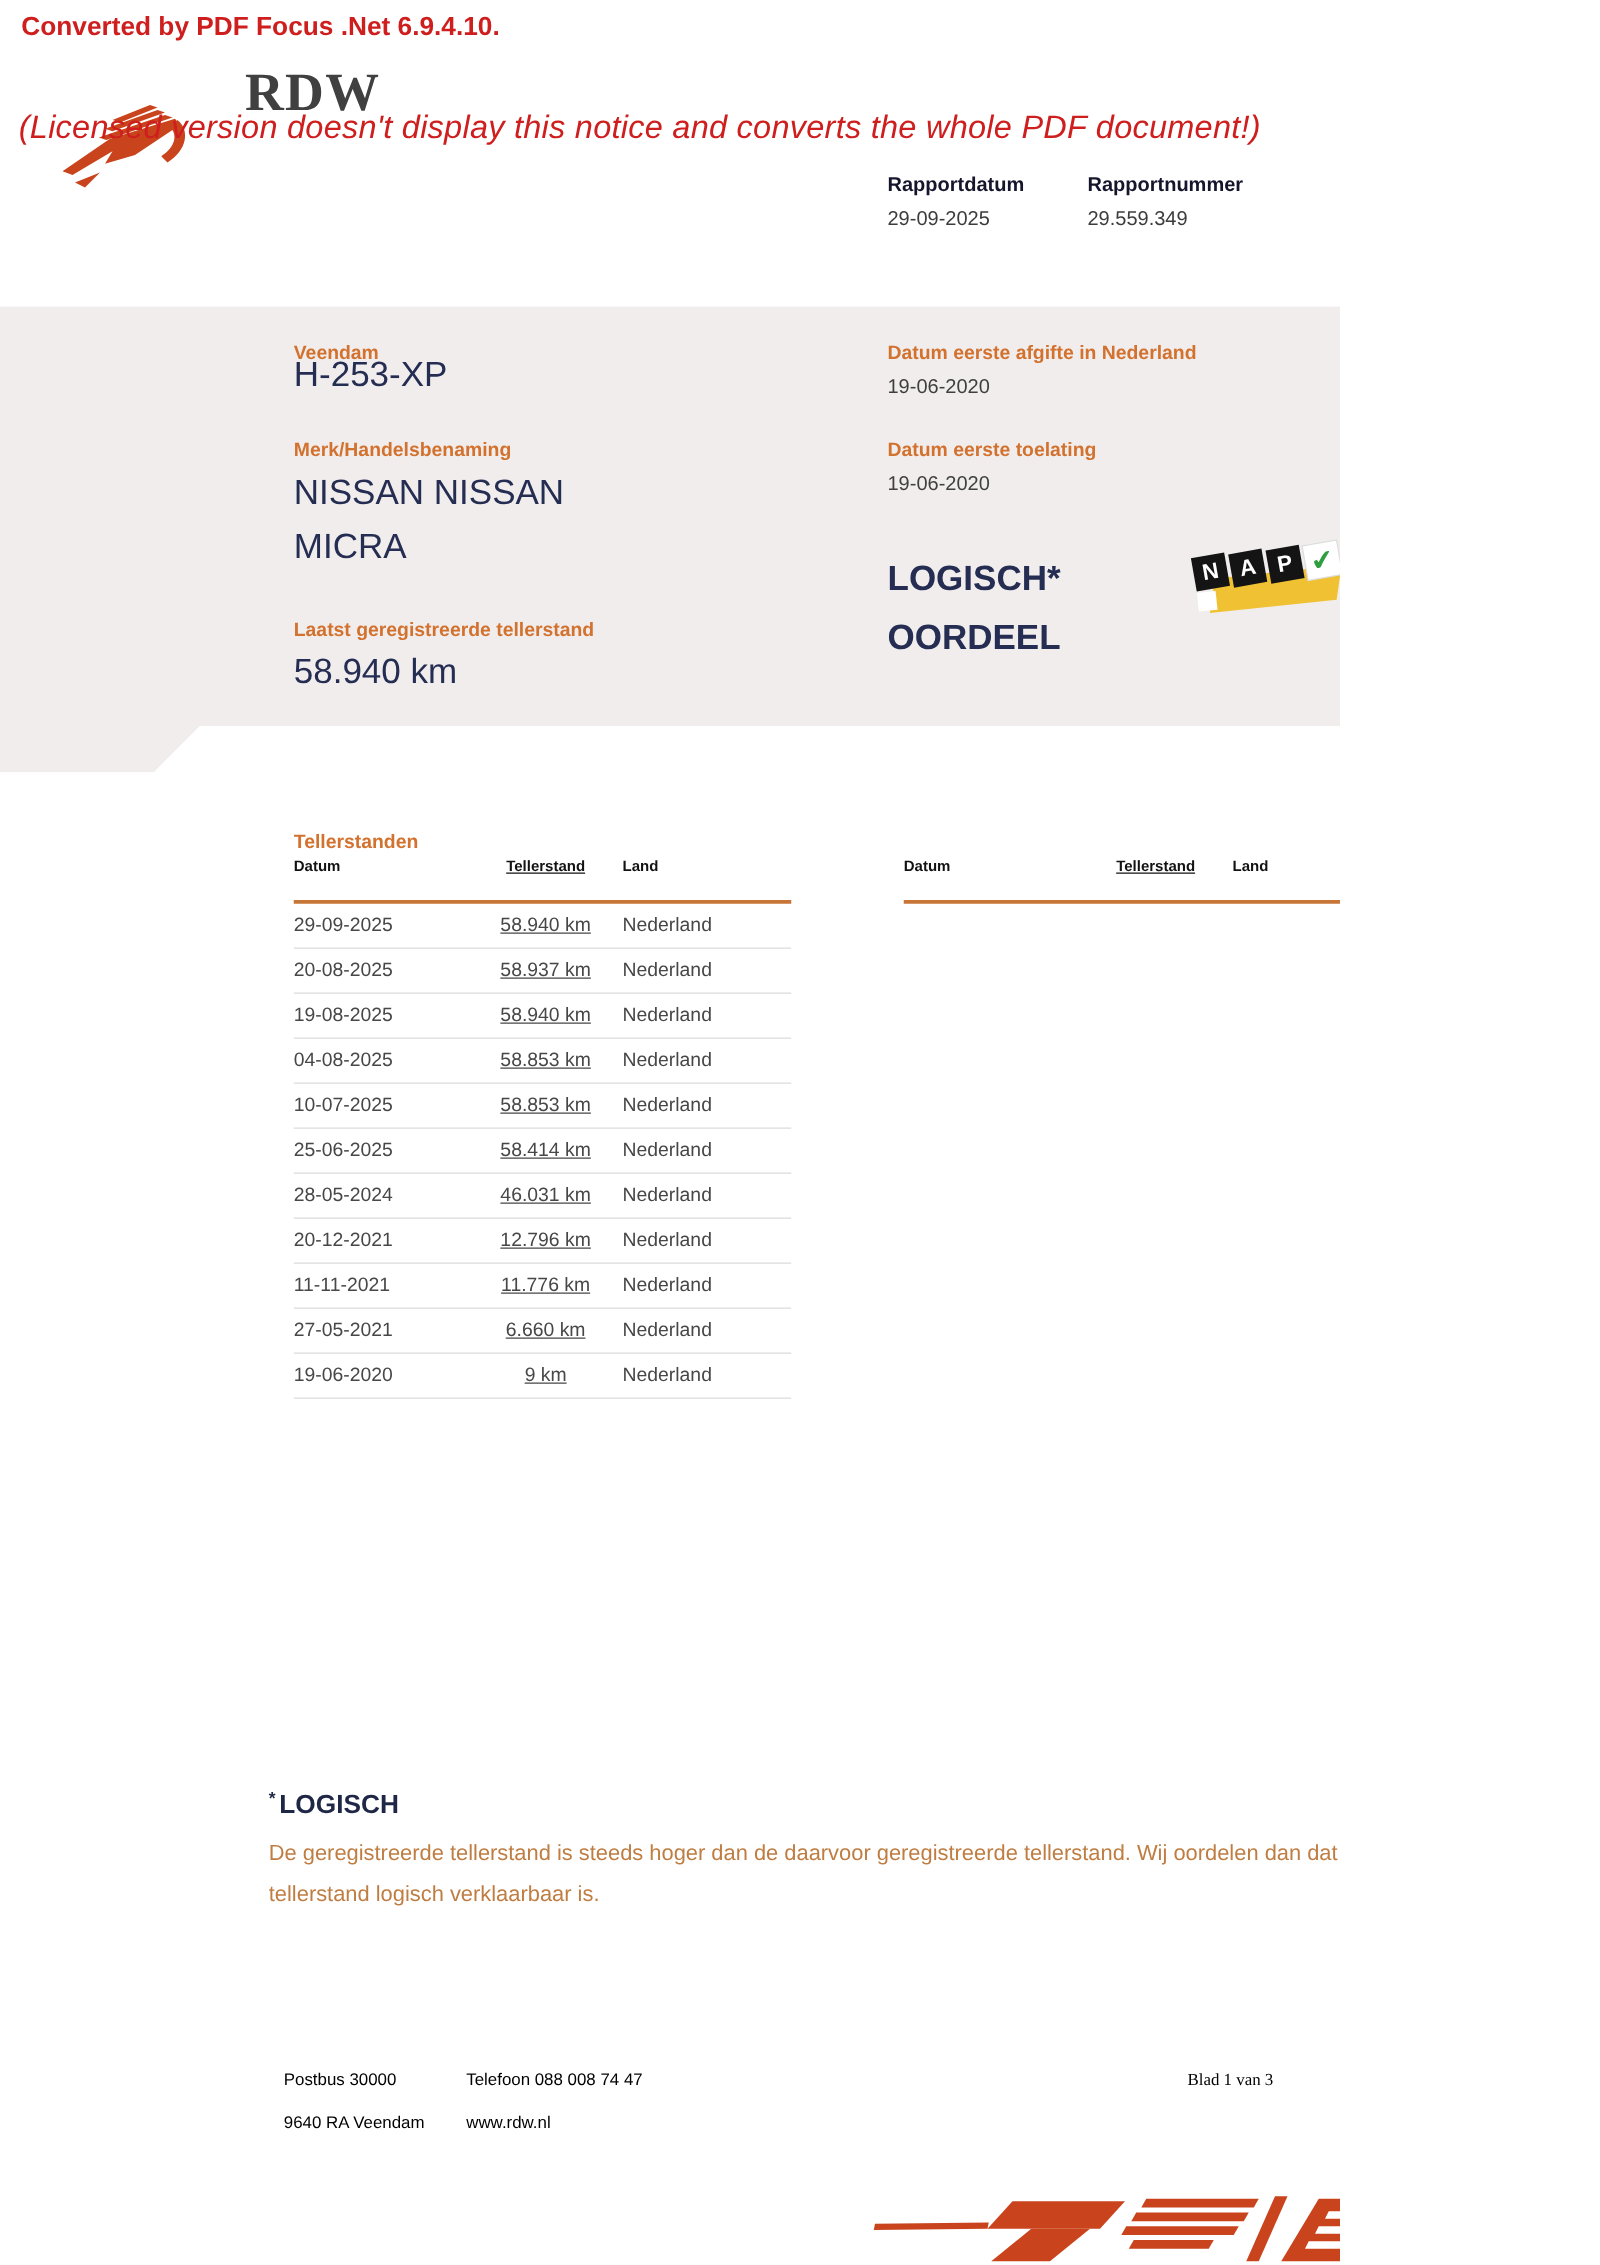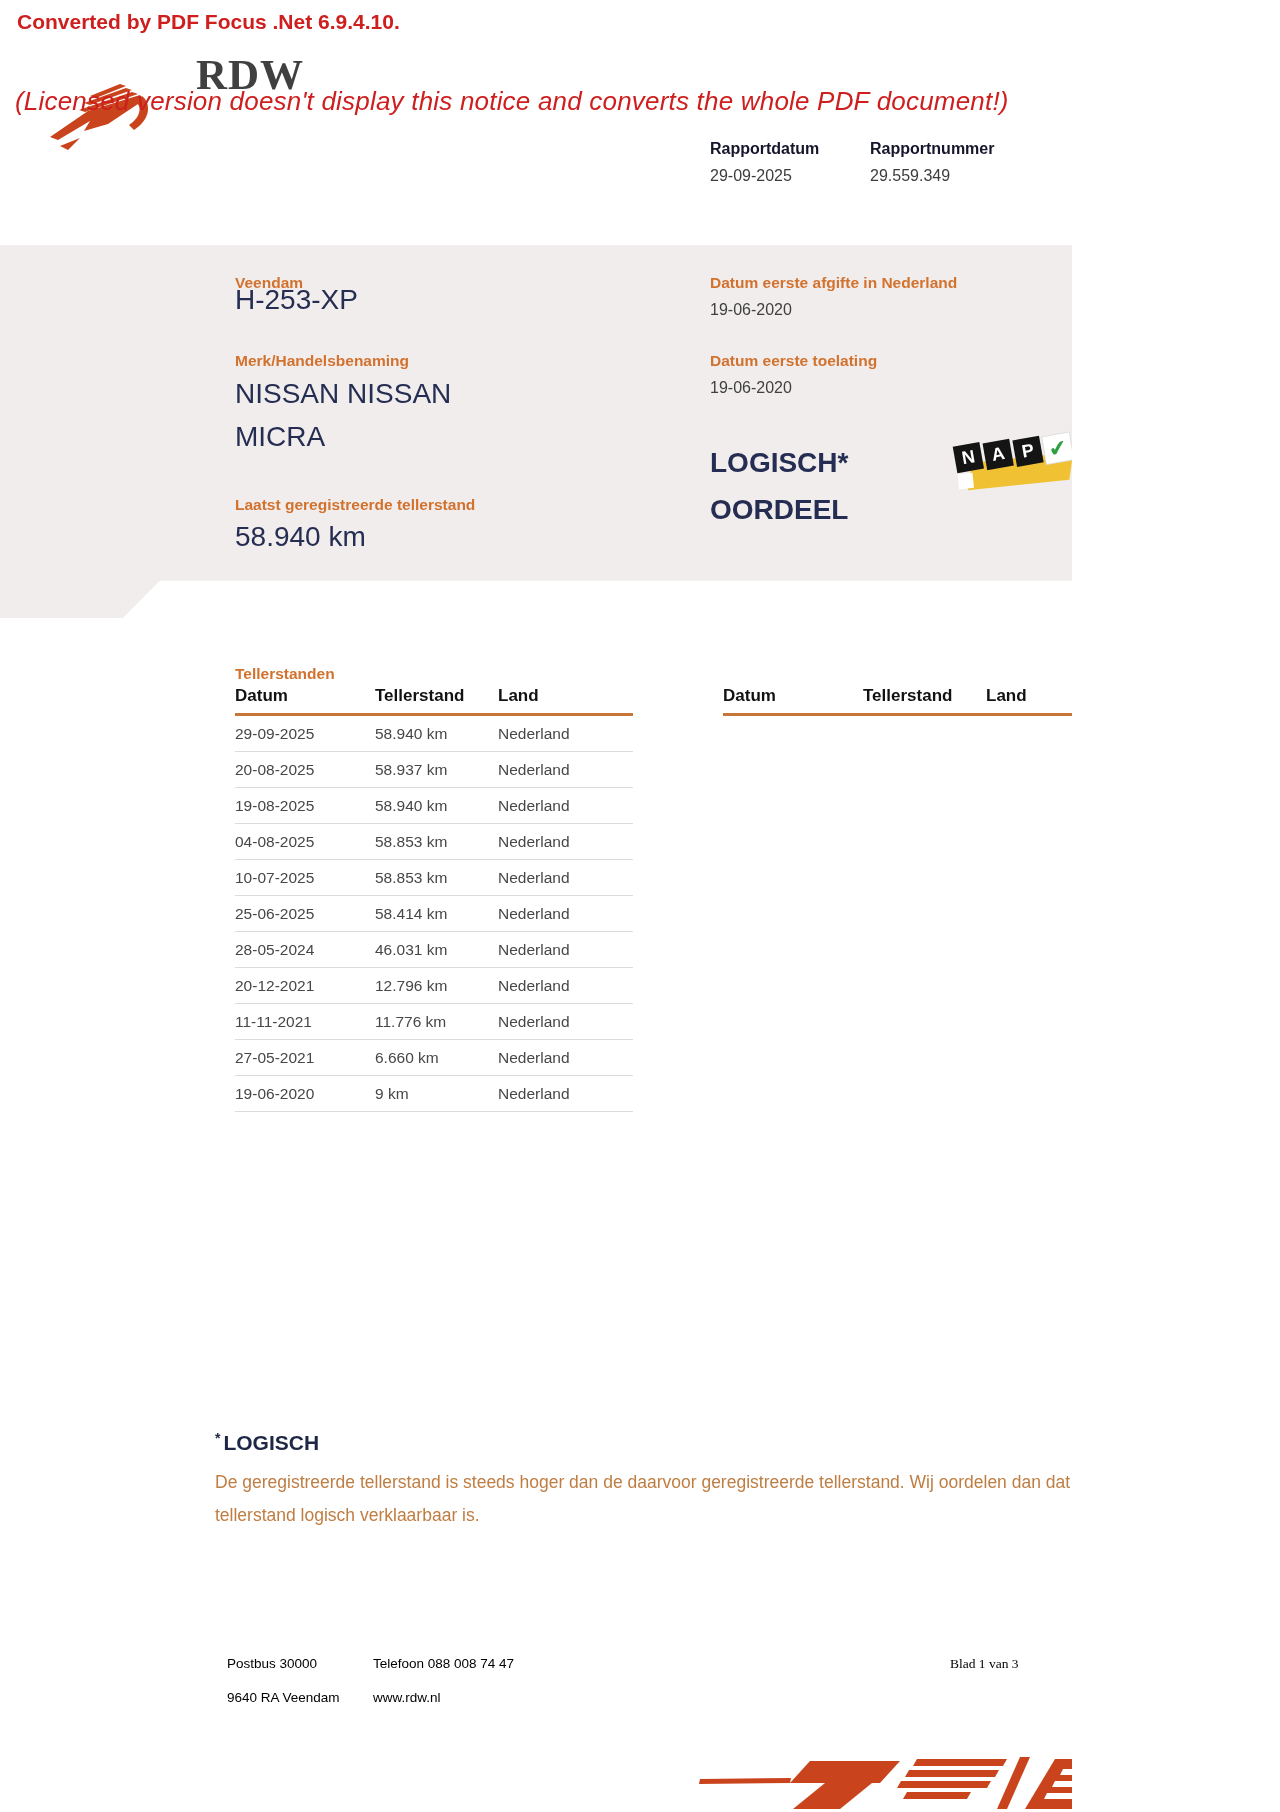--- a/index.html
+++ b/index.html
@@ -43,23 +43,23 @@
   .nap-tile{width:27px;height:27px;background:#141414;color:#ffffff;font-weight:bold;font-size:18px;
             display:flex;align-items:center;justify-content:center;transform:rotate(-4deg);}
   .nap-check{width:27px;height:27px;background:#ffffff;color:#2f9e3f;font-weight:bold;font-size:22px;
              display:flex;align-items:center;justify-content:center;transform:rotate(-4deg);
              box-shadow:0 0 0 1px #dedede;}
 
   
   .sec-title{left:235px;top:665px;font-size:15.5px;font-weight:bold;color:#d2722e;}
   .tbl{width:398px;z-index:2;}
   .tbl-left{left:235px;top:686px;} .tbl-right{left:723px;top:686px;}
-  .t-head{display:grid;grid-template-columns:140px 123px 135px;font-size:17px;font-weight:bold;
-          color:#121212;padding-bottom:7px;border-bottom:3px solid #c87637;}
-  .t-head .c1,.t-row .c1{text-align:left;}
+  .t-head{display:grid;grid-template-columns:140px 123px 135px;font-size:12px;font-weight:bold;
+          color:#121212;padding-bottom:20px;border-bottom:3px solid #c87637;}
+  .t-head .c1,.t-row .c1{text-align:center;text-decoration:underline;}
   .t-head .c2,.t-row .c2{text-align:left;}
   .t-row{display:grid;grid-template-columns:140px 123px 135px;height:35px;align-items:center;
          border-bottom:1px solid #dcdcdc;font-size:15.5px;color:#474747;}
 
   
   .exp-title{left:215px;top:1430px;font-size:21px;font-weight:bold;color:#1e2745;}
   .exp-title .ast{font-size:14px;vertical-align:7px;margin-right:3px;}
   .exp-body{left:215px;top:1466px;width:880px;font-size:17.5px;line-height:33px;color:#bf7d42;}
 
   

